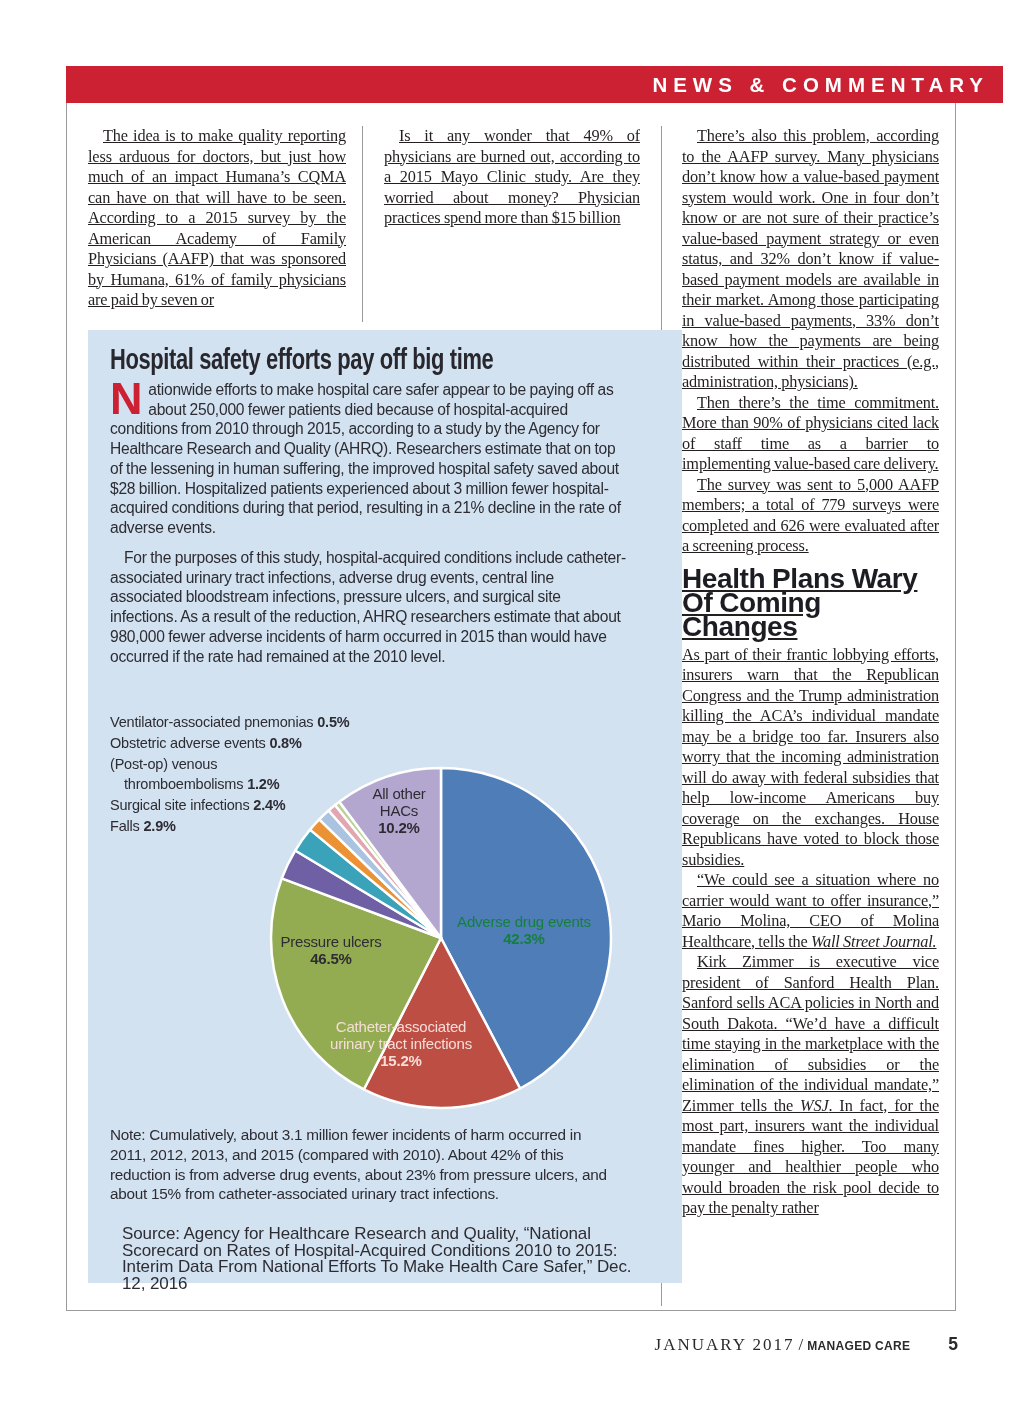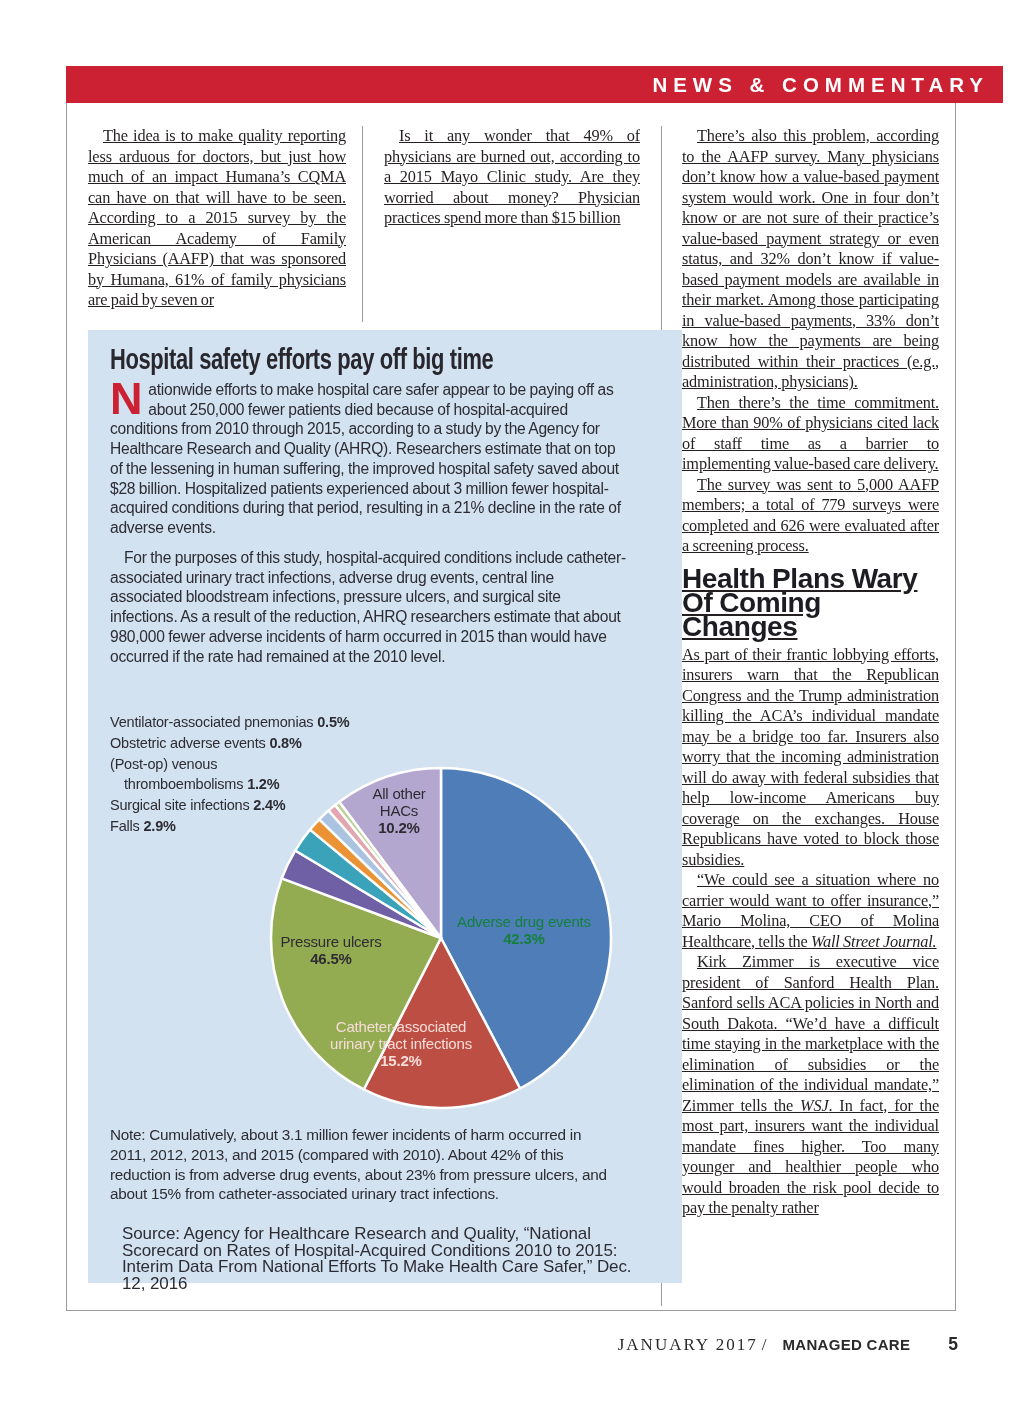--- a/index.html
+++ b/index.html
@@ -64,21 +64,21 @@
 
   .note{position:absolute;left:22px;top:795px;width:510px;margin:0;font-size:15.3px;
         line-height:19.8px;letter-spacing:-0.25px;}
   .source{position:absolute;left:22px;top:884px;width:510px;margin:12px;font-size:17px;
         line-height:16.5px;letter-spacing:-0.1px;}
 
   
   .footer{position:absolute;top:1334px;right:66px;white-space:nowrap;color:#2a2a2a;}
   .f-date{font-family:"Liberation Serif",serif;font-size:17px;letter-spacing:2px;}
   .f-sep{font-family:"Liberation Serif",serif;font-size:17px;padding:0 4px;}
-  .f-mag{font-family:"Liberation Sans",sans-serif;font-weight:bold;font-size:15px;letter-spacing:0.3px;margin-left:12px;}
+  .f-mag{font-family:"Liberation Sans",sans-serif;font-weight:bold;font-size:12px;letter-spacing:0.3px;}
   .f-page{font-family:"Liberation Sans",sans-serif;font-weight:bold;font-size:17.5px;margin-left:38px;}
 </style>
 </head>
 <body>
 
 <div class="canvas">
 
   <div class="redbar">
     <span>NEWS &amp; COMMENTARY</span>
   </div>

